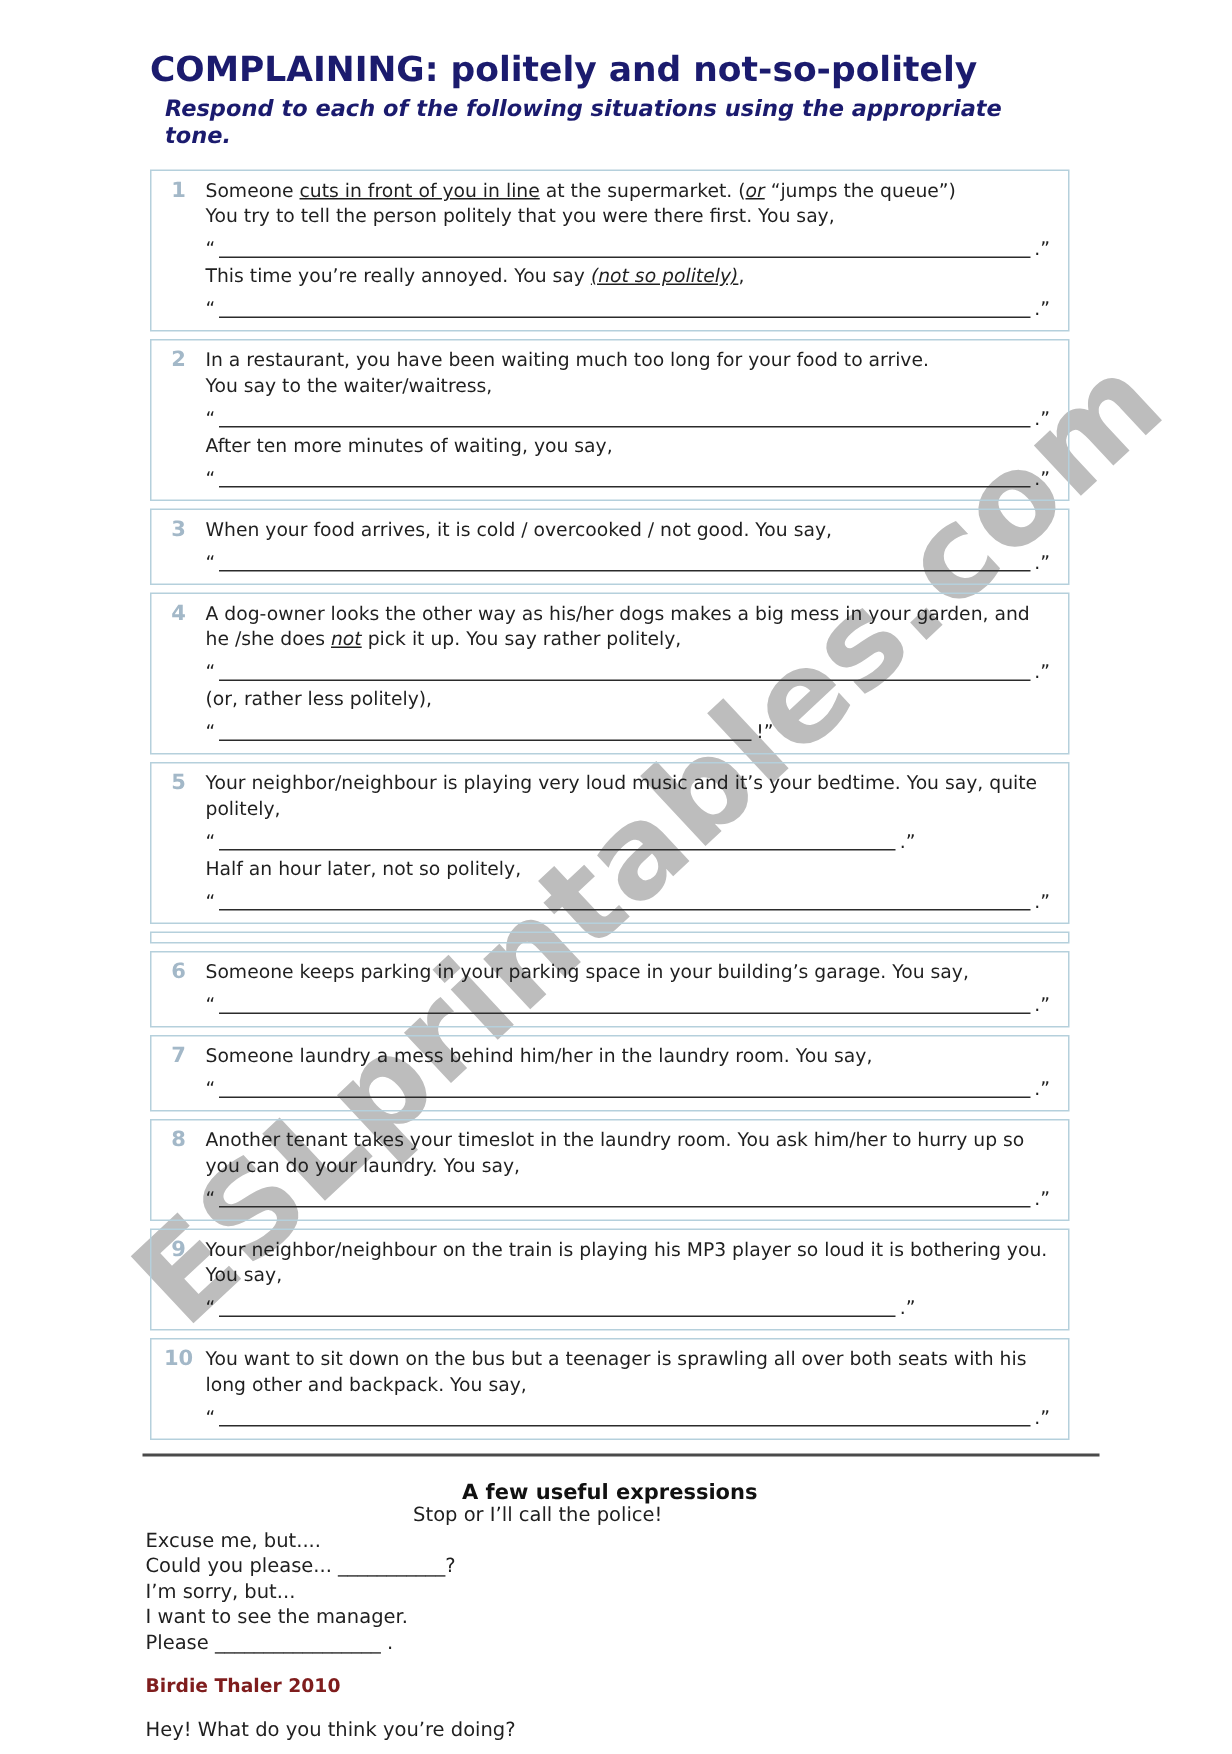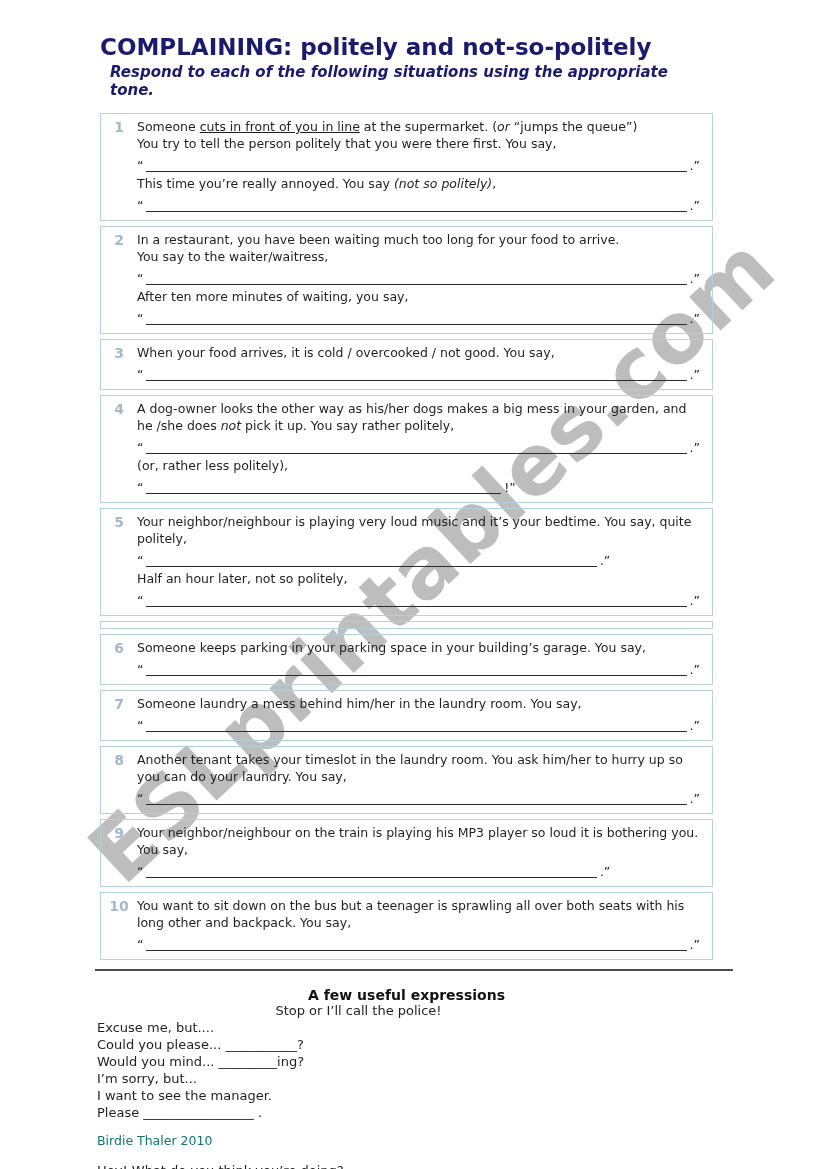--- a/index.html
+++ b/index.html
@@ -60,21 +60,21 @@
   .num{
     width:36px;flex-shrink:0;
     text-align:center;
     color:var(--number-blue);
     font-size:14px;font-weight:bold;
     padding-top:1px;
   }
   .body{flex:1;font-size:12.5px;line-height:17px;padding-right:4px;}
   p.seg{margin:0;padding:0;}
   .u{text-decoration:underline;}
-  .i{font-style:italic;}
+  .i{font-style:italic;text-decoration:underline;}
   .blank{
     display:flex;align-items:flex-end;
     height:19px;margin:1px 0 3px;
     font-size:12.5px;
   }
   .blank .q{line-height:12px;}
   .blank .line{
     border-bottom:1px solid #2b2b2b;
     height:13px;margin:0 3px;
   }
@@ -93,21 +93,21 @@
   }
   .expr-note{
     margin-left:100px;width:613px;
     text-align:center;padding-right:96px;
     font-size:13px;margin-top:0px;
   }
   .expr-list{margin:1px 0 0 97px;font-size:13px;line-height:17px;}
   .expr-list p{margin:0;}
   .credit{
     margin:12px 0 0 97px;
-    font-size:12.5px;font-weight:normal;color:#0f766e;
+    font-size:12.5px;font-weight:bold;color:#7f1d1d;
   }
   .expr-list2{margin:14px 0 0 97px;font-size:13px;line-height:18px;}
   .expr-list2 p{margin:0;}
 </style>
 </head>
 <body>
 
 <div class="watermark">ESLprintables.com</div>
 
 <div class="page-content">
@@ -258,21 +258,20 @@
     </div>
 
   <div class="divider"></div>
 
   <div class="expr-heading">A few useful expressions</div>
   <div class="expr-note">Stop or I’ll call the police!</div>
 
   <div class="expr-list">
       <p>Excuse me, but....</p>
       <p>Could you please... ___________?</p>
-      <p>Would you mind... _________ing?</p>
       <p>I’m sorry, but...</p>
       <p>I want to see the manager.</p>
       <p>Please _________________ .</p>
     </div>
 
   <div class="credit">Birdie Thaler 2010</div>
 
   <div class="expr-list2">
       <p>Hey! What do you think you’re doing?</p>
     </div>

